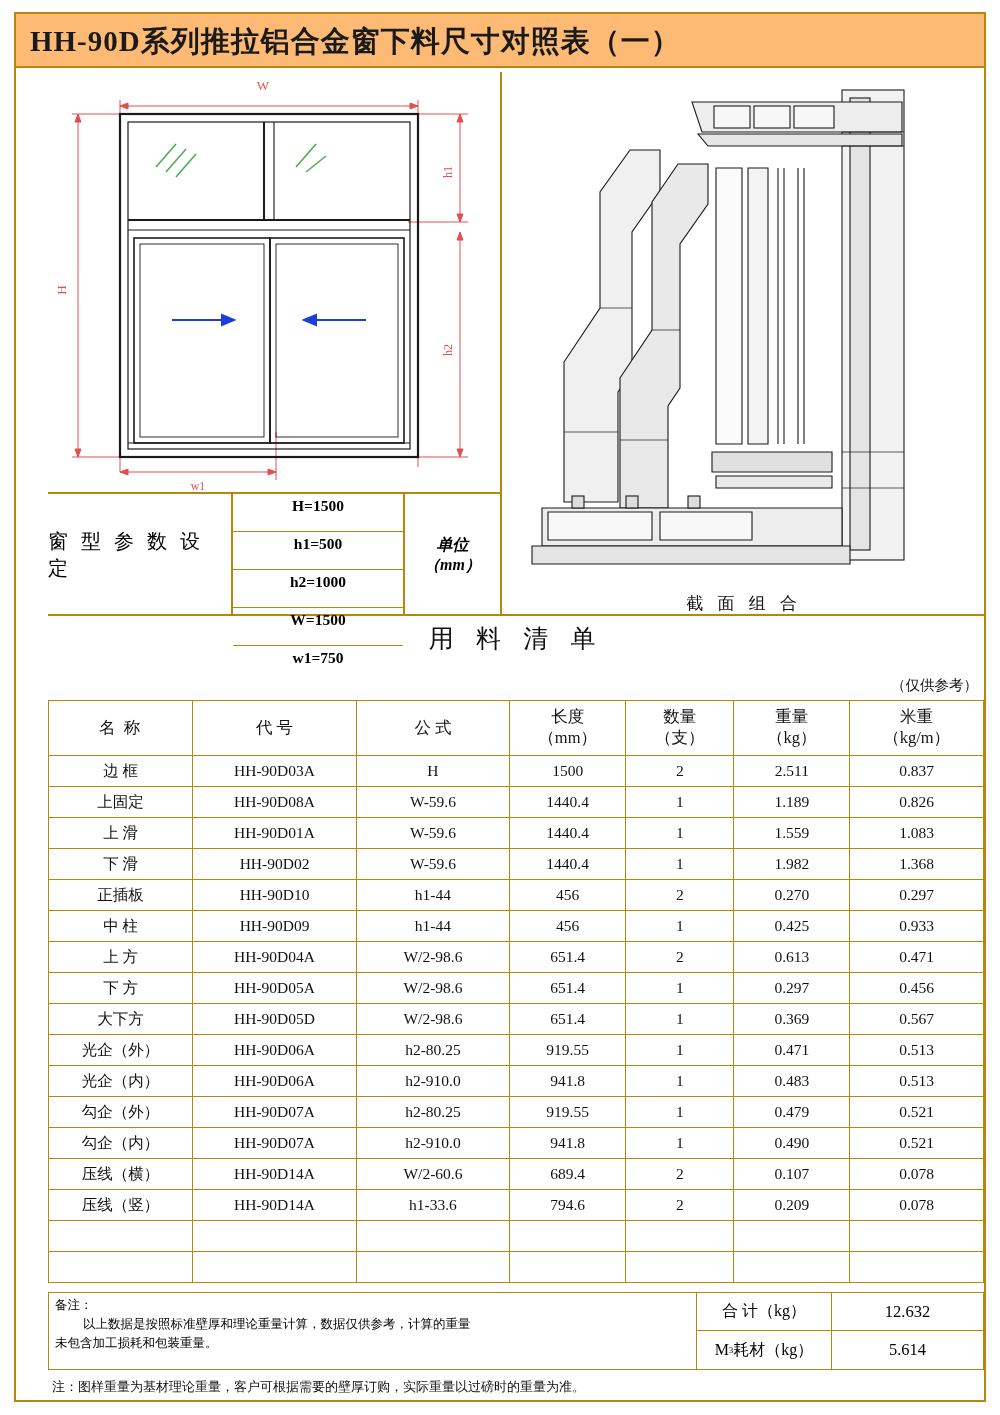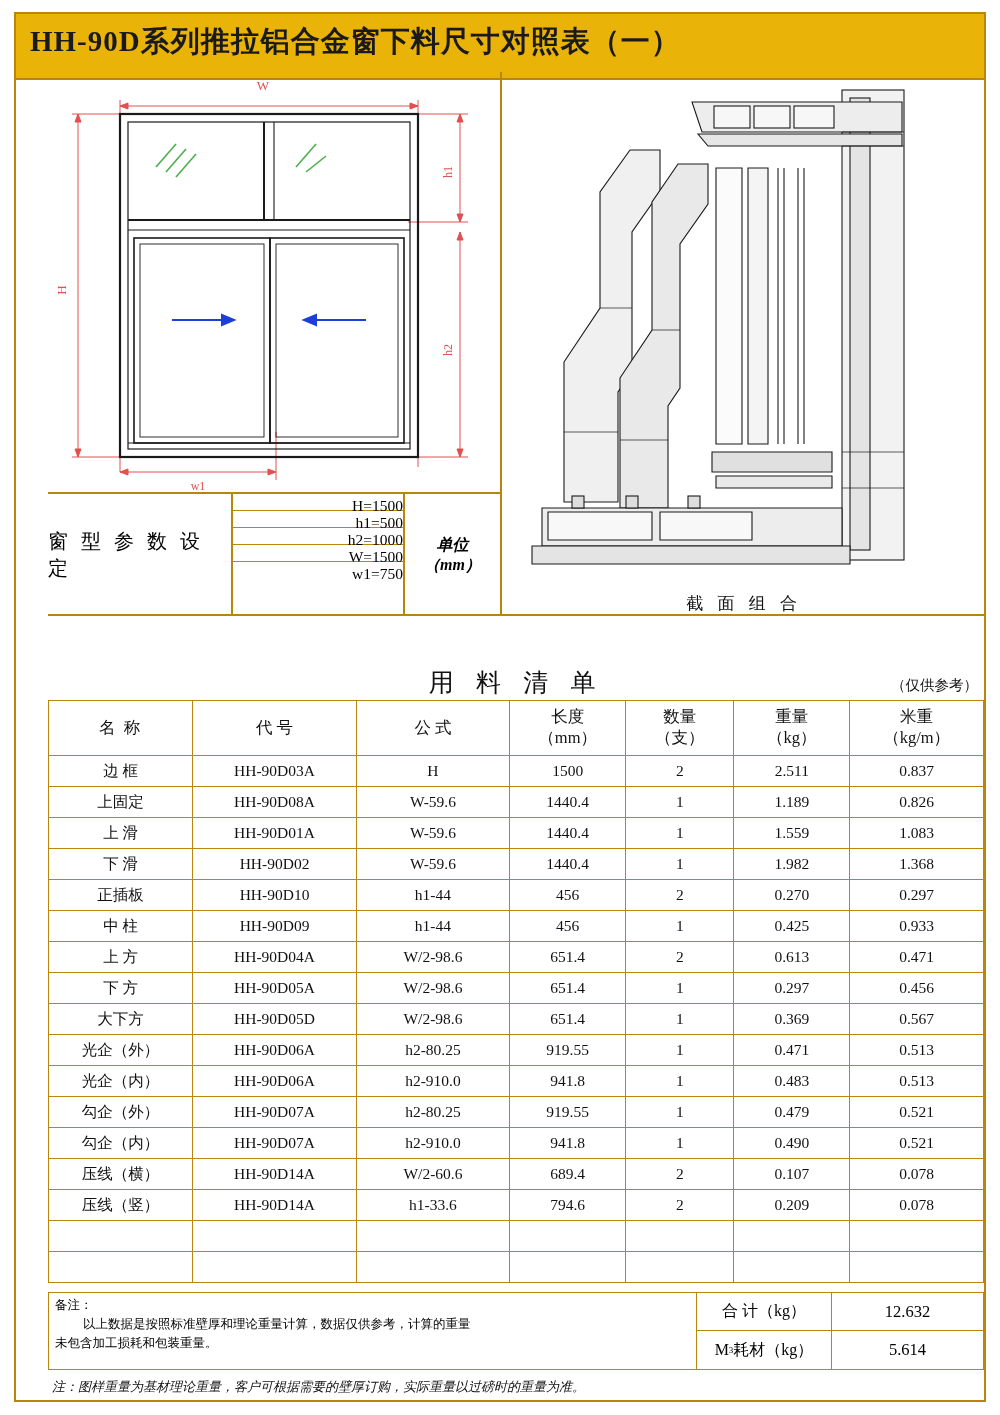--- a/index.html
+++ b/index.html
@@ -26,22 +26,22 @@
     height: 1390px;
     border: 2px solid #b8860b;
     box-sizing: border-box;
   }
   
   .title-band {
     position: absolute;
     left: 16px;
     top: 14px;
     width: 968px;
-    height: 66px;
-    background: #eab308;
+    height: 54px;
+    background: #fdba74;
     box-sizing: border-box;
     border-bottom: 2px solid #b8860b;
   }
   .title-text {
     position: absolute;
     left: 14px;
     top: 8px;
     font-size: 29px;
     font-weight: bold;
     letter-spacing: 1px;
@@ -106,25 +106,25 @@
   .param-values {
     position: absolute;
     left: 185px;
     top: 0;
     width: 172px;
     height: 121px;
     border-right: 2px solid #b8860b;
     box-sizing: border-box;
   }
   .param-values div {
-    height: 17px;
+    height: 38px;
     line-height: 24.2px;
-    text-align: right;
+    text-align: center;
     font-size: 15.5px;
-    font-weight: normal;
+    font-weight: bold;
     border-bottom: 1px solid #b8860b;
     box-sizing: border-box;
     font-family: "Liberation Serif", serif;
   }
   .param-values div:last-child { border-bottom: none; }
   .param-unit {
     position: absolute;
     left: 357px;
     top: 0;
     width: 95px;
@@ -142,21 +142,20 @@
   .list-title {
     position: absolute;
     left: 48px;
     top: 622px;
     width: 936px;
     text-align: center;
     font-size: 25px;
     letter-spacing: 8px;
     font-weight: normal;
     color: #111;
-    margin-top: 44px;
   }
   .ref-note {
     position: absolute;
     right: 22px;
     top: 676px;
     font-size: 14.5px;
     color: #111;
   }
   table.bom {
     position: absolute;
@@ -236,21 +235,20 @@
     flex: 1;
     text-align: center;
     font-size: 16.5px;
   }
   .bottom-note {
     position: absolute;
     left: 52px;
     top: 1378px;
     font-size: 13px;
     color: #111;
-    font-style: italic;
   }
   sup.m3 { font-size: 9px; vertical-align: super; }
 </style>
 </head>
 <body>
 
 <div id="page">
 
   <div class="outer-frame"></div>
 

